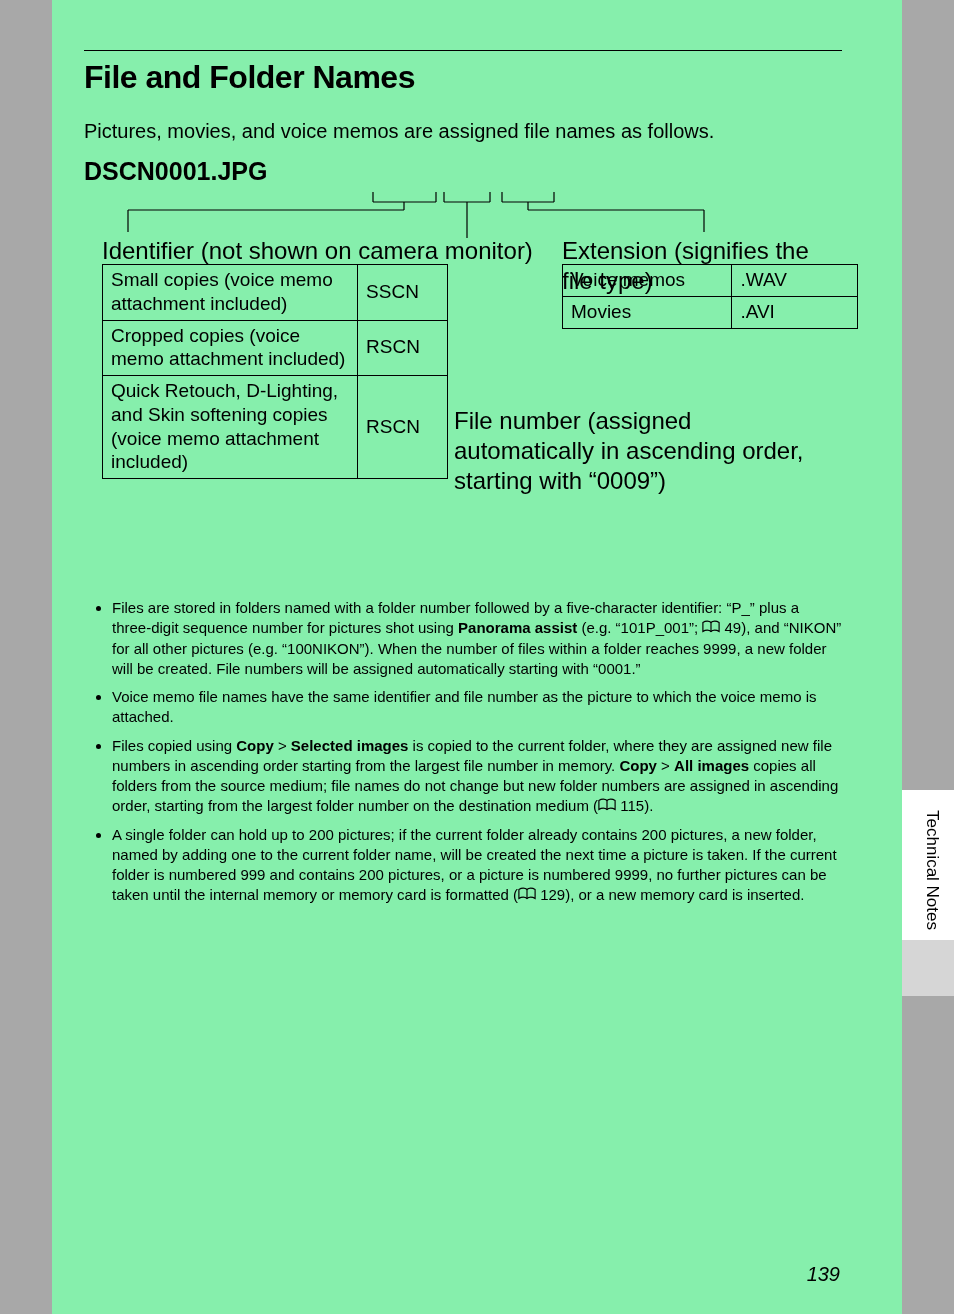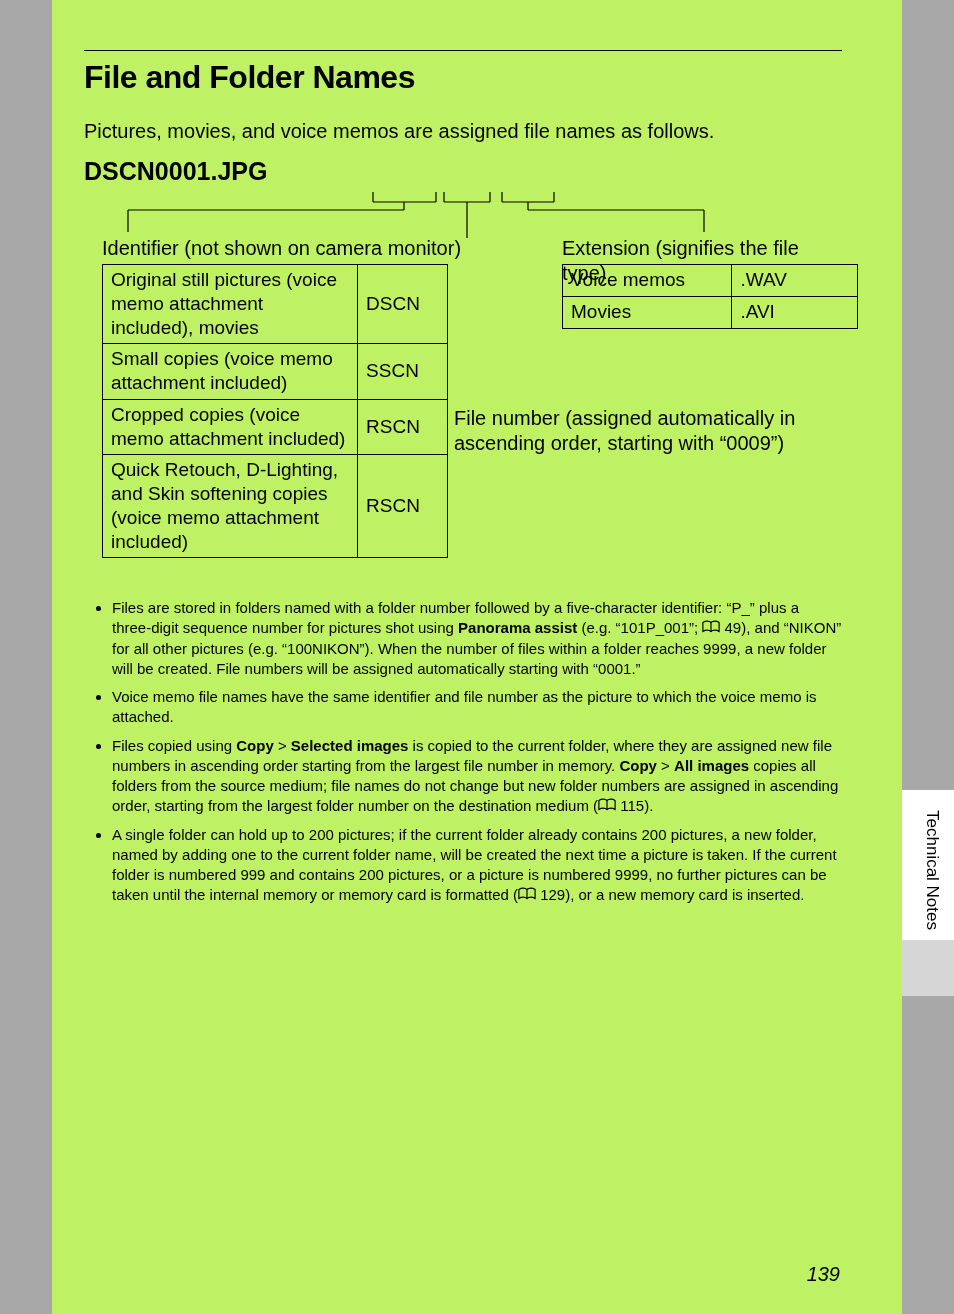--- a/index.html
+++ b/index.html
@@ -9,21 +9,21 @@
     font-family: "Segoe UI", "Helvetica Neue", Arial, sans-serif;
     color: #000;
     position: relative;
   }
   .page {
     position: absolute;
     left: 52px;
     top: 0;
     width: 850px;
     height: 1314px;
-    background: #bef264;
+    background: #86efac;
     padding: 50px 60px 40px 32px;
   }
   .rule {
     border-top: 1.5px solid #000;
     margin-bottom: 8px;
   }
   h1 {
     font-size: 32px;
     font-weight: 700;
     letter-spacing: -0.5px;
@@ -51,21 +51,21 @@
   .brackets {
     position: absolute;
     left: 0; top: 0;
     width: 100%;
     pointer-events: none;
   }
 
   
   .lbl {
     position: absolute;
-    font-size: 20px;
+    font-size: 24px;
     line-height: 1.25;
   }
   .lbl-identifier { left: 18px; top: 48px; }
   .lbl-extension  { left: 478px; top: 48px; }
   .lbl-filenum    { left: 370px; top: 218px; width: 380px; }
 
   
   table {
     position: absolute;
     border-collapse: collapse;
@@ -173,24 +173,20 @@
         <line x1="620" y1="22" x2="620" y2="44"></line>
       </g>
     </svg>
 
     <div class="lbl lbl-identifier">Identifier (not shown on camera monitor)</div>
     <div class="lbl lbl-extension">Extension (signifies the file type)</div>
     <div class="lbl lbl-filenum">File number (assigned automatically in ascending order, starting with “0009”)</div>
 
     <table class="t-ident">
       <tbody>
-          <tr>
-            <td>Original still pictures (voice memo attachment included), movies</td>
-            <td>DSCN</td>
-          </tr>
       <tr>
             <td>Small copies (voice memo attachment included)</td>
             <td>SSCN</td>
           </tr>
       <tr>
             <td>Cropped copies (voice memo attachment included)</td>
             <td>RSCN</td>
           </tr>
       <tr>
             <td>Quick Retouch, D-Lighting, and Skin softening copies (voice memo attachment included)</td>

